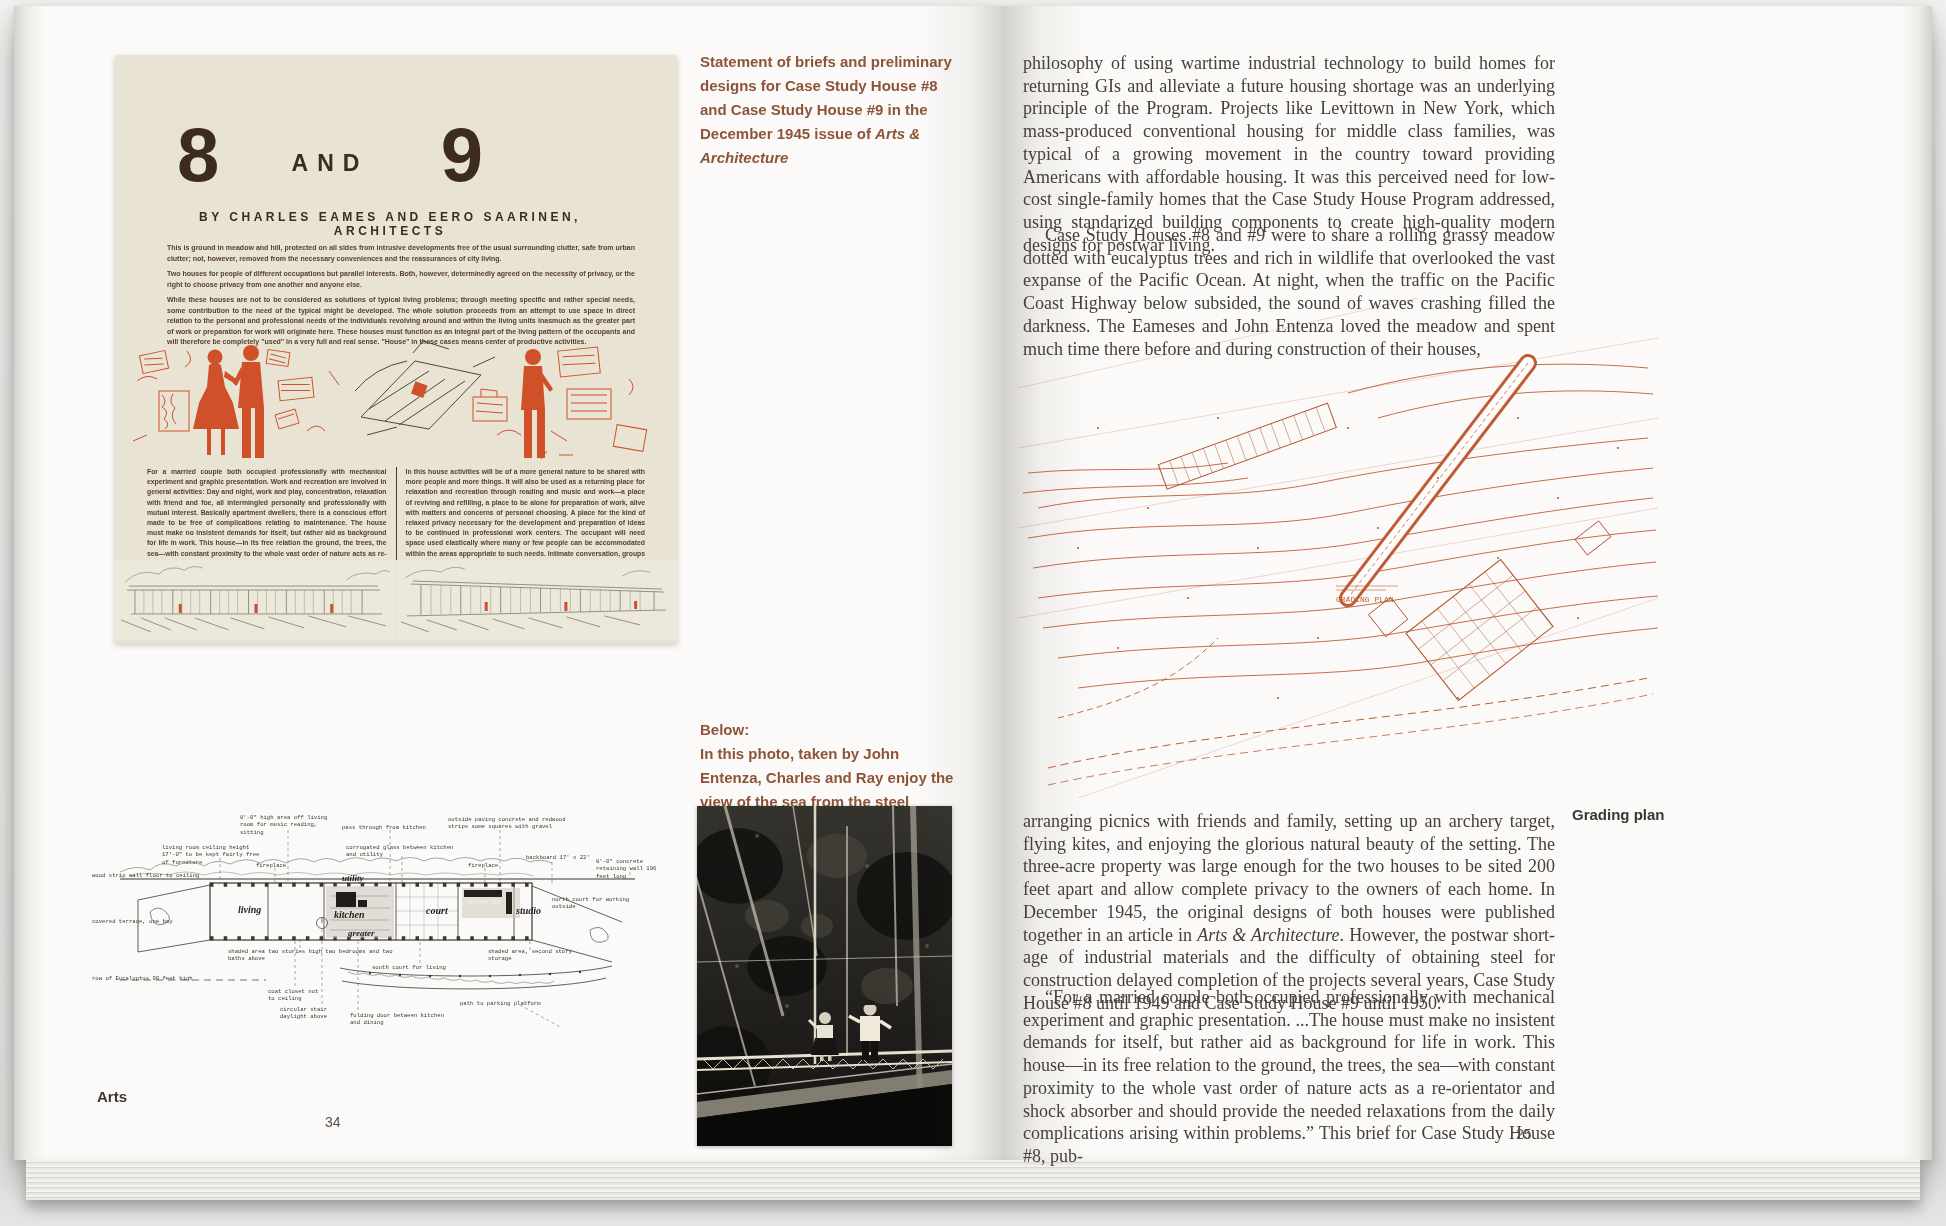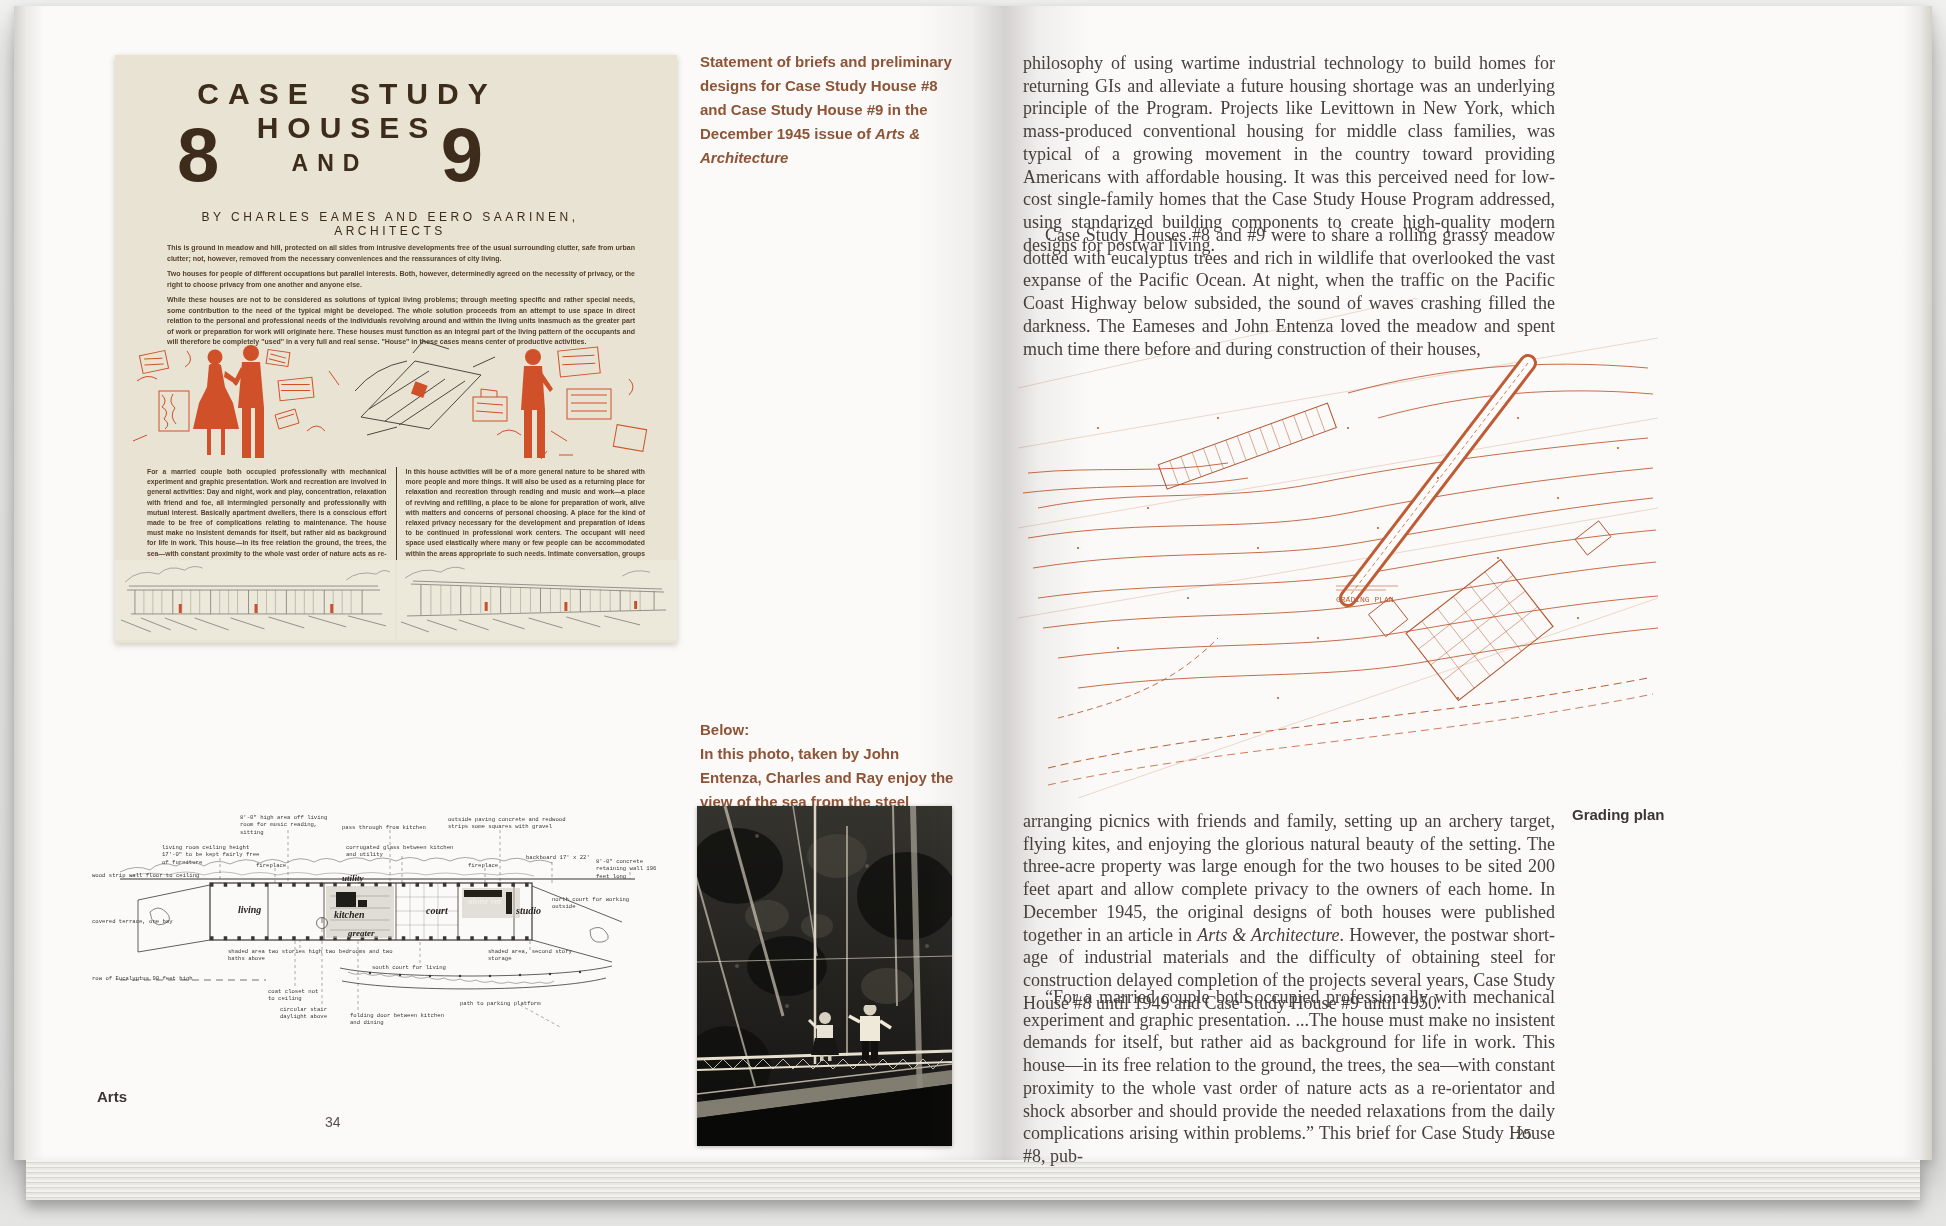--- a/index.html
+++ b/index.html
@@ -20,21 +20,21 @@
 
   
   .magazine{position:absolute;left:115px;top:55px;width:562px;height:588px;background:#e8e3d2;
         box-shadow:0 2px 6px rgba(70,60,40,.25);color:#4a3322;}
   .mag-title{position:absolute;left:58px;top:22px;width:348px;text-align:center;
         font-size:30px;font-weight:bold;letter-spacing:9px;word-spacing:16px;color:#3d2c1c;}
   .mag-numrow{position:absolute;left:62px;top:62px;width:306px;display:flex;justify-content:space-between;align-items:flex-end;}
   .mag-num{font-size:76px;font-weight:bold;line-height:1;color:#3d2c1c;}
   .mag-and{font-size:23px;font-weight:bold;letter-spacing:9px;color:#3d2c1c;padding-bottom:16px;}
   .mag-byline{position:absolute;left:40px;top:155px;width:470px;text-align:center;
-        font-size:12px;font-weight:normal;letter-spacing:3.5px;color:#3d2c1c;}
+        font-size:12px;font-weight:bold;letter-spacing:3.5px;color:#3d2c1c;}
   .mag-intro{position:absolute;left:52px;top:188px;width:468px;}
   .mag-intro p{margin:0 0 5px 0;font-size:7px;line-height:1.5;font-weight:bold;text-align:justify;color:#553f2a;}
   .mag-illo{position:absolute;left:14px;top:276px;width:532px;height:136px;}
   .mag-cols{position:absolute;left:32px;top:412px;width:498px;display:flex;}
   .mag-col{width:50%;font-size:6.8px;line-height:1.5;font-weight:bold;text-align:justify;color:#553f2a;}
   .mag-col.r{border-left:1px solid #4a3322;padding-left:9px;margin-left:9px;}
   .mag-sketches{position:absolute;left:0px;top:505px;width:562px;height:80px;display:flex;}
   .sk{width:50%;height:80px;background:#ece8da;}
   .sk + .sk{border-left:2px solid #e8e3d2;}
 
@@ -64,21 +64,20 @@
 </head>
 <body>
 
 <div class="stage">
   <div class="book"></div>
   <div class="page-stack"></div>
   <div class="edge-left"></div>
   <div class="edge-right"></div>
 
   <div class="magazine">
-    <div class="mag-title">CASE STUDY HOUSES</div>
     <div class="mag-numrow">
       <span class="mag-num">8</span>
       <span class="mag-and">AND</span>
       <span class="mag-num">9</span>
     </div>
     <div class="mag-byline">BY CHARLES EAMES AND EERO SAARINEN, ARCHITECTS</div>
     <div class="mag-intro">
       <p>This is ground in meadow and hill, protected on all sides from intrusive developments free of the usual surrounding clutter, safe from urban clutter; not, however, removed from the necessary conveniences and the reassurances of city living.</p>
       <p>Two houses for people of different occupations but parallel interests. Both, however, determinedly agreed on the necessity of privacy, or the right to choose privacy from one another and anyone else.</p>
       <p>While these houses are not to be considered as solutions of typical living problems; through meeting specific and rather special needs, some contribution to the need of the typical might be developed. The whole solution proceeds from an attempt to use space in direct relation to the personal and professional needs of the individuals revolving around and within the living units inasmuch as the greater part of work or preparation for work will originate here. These houses must function as an integral part of the living pattern of the occupants and will therefore be completely "used" in a very full and real sense. "House" in these cases means center of productive activities.</p>

